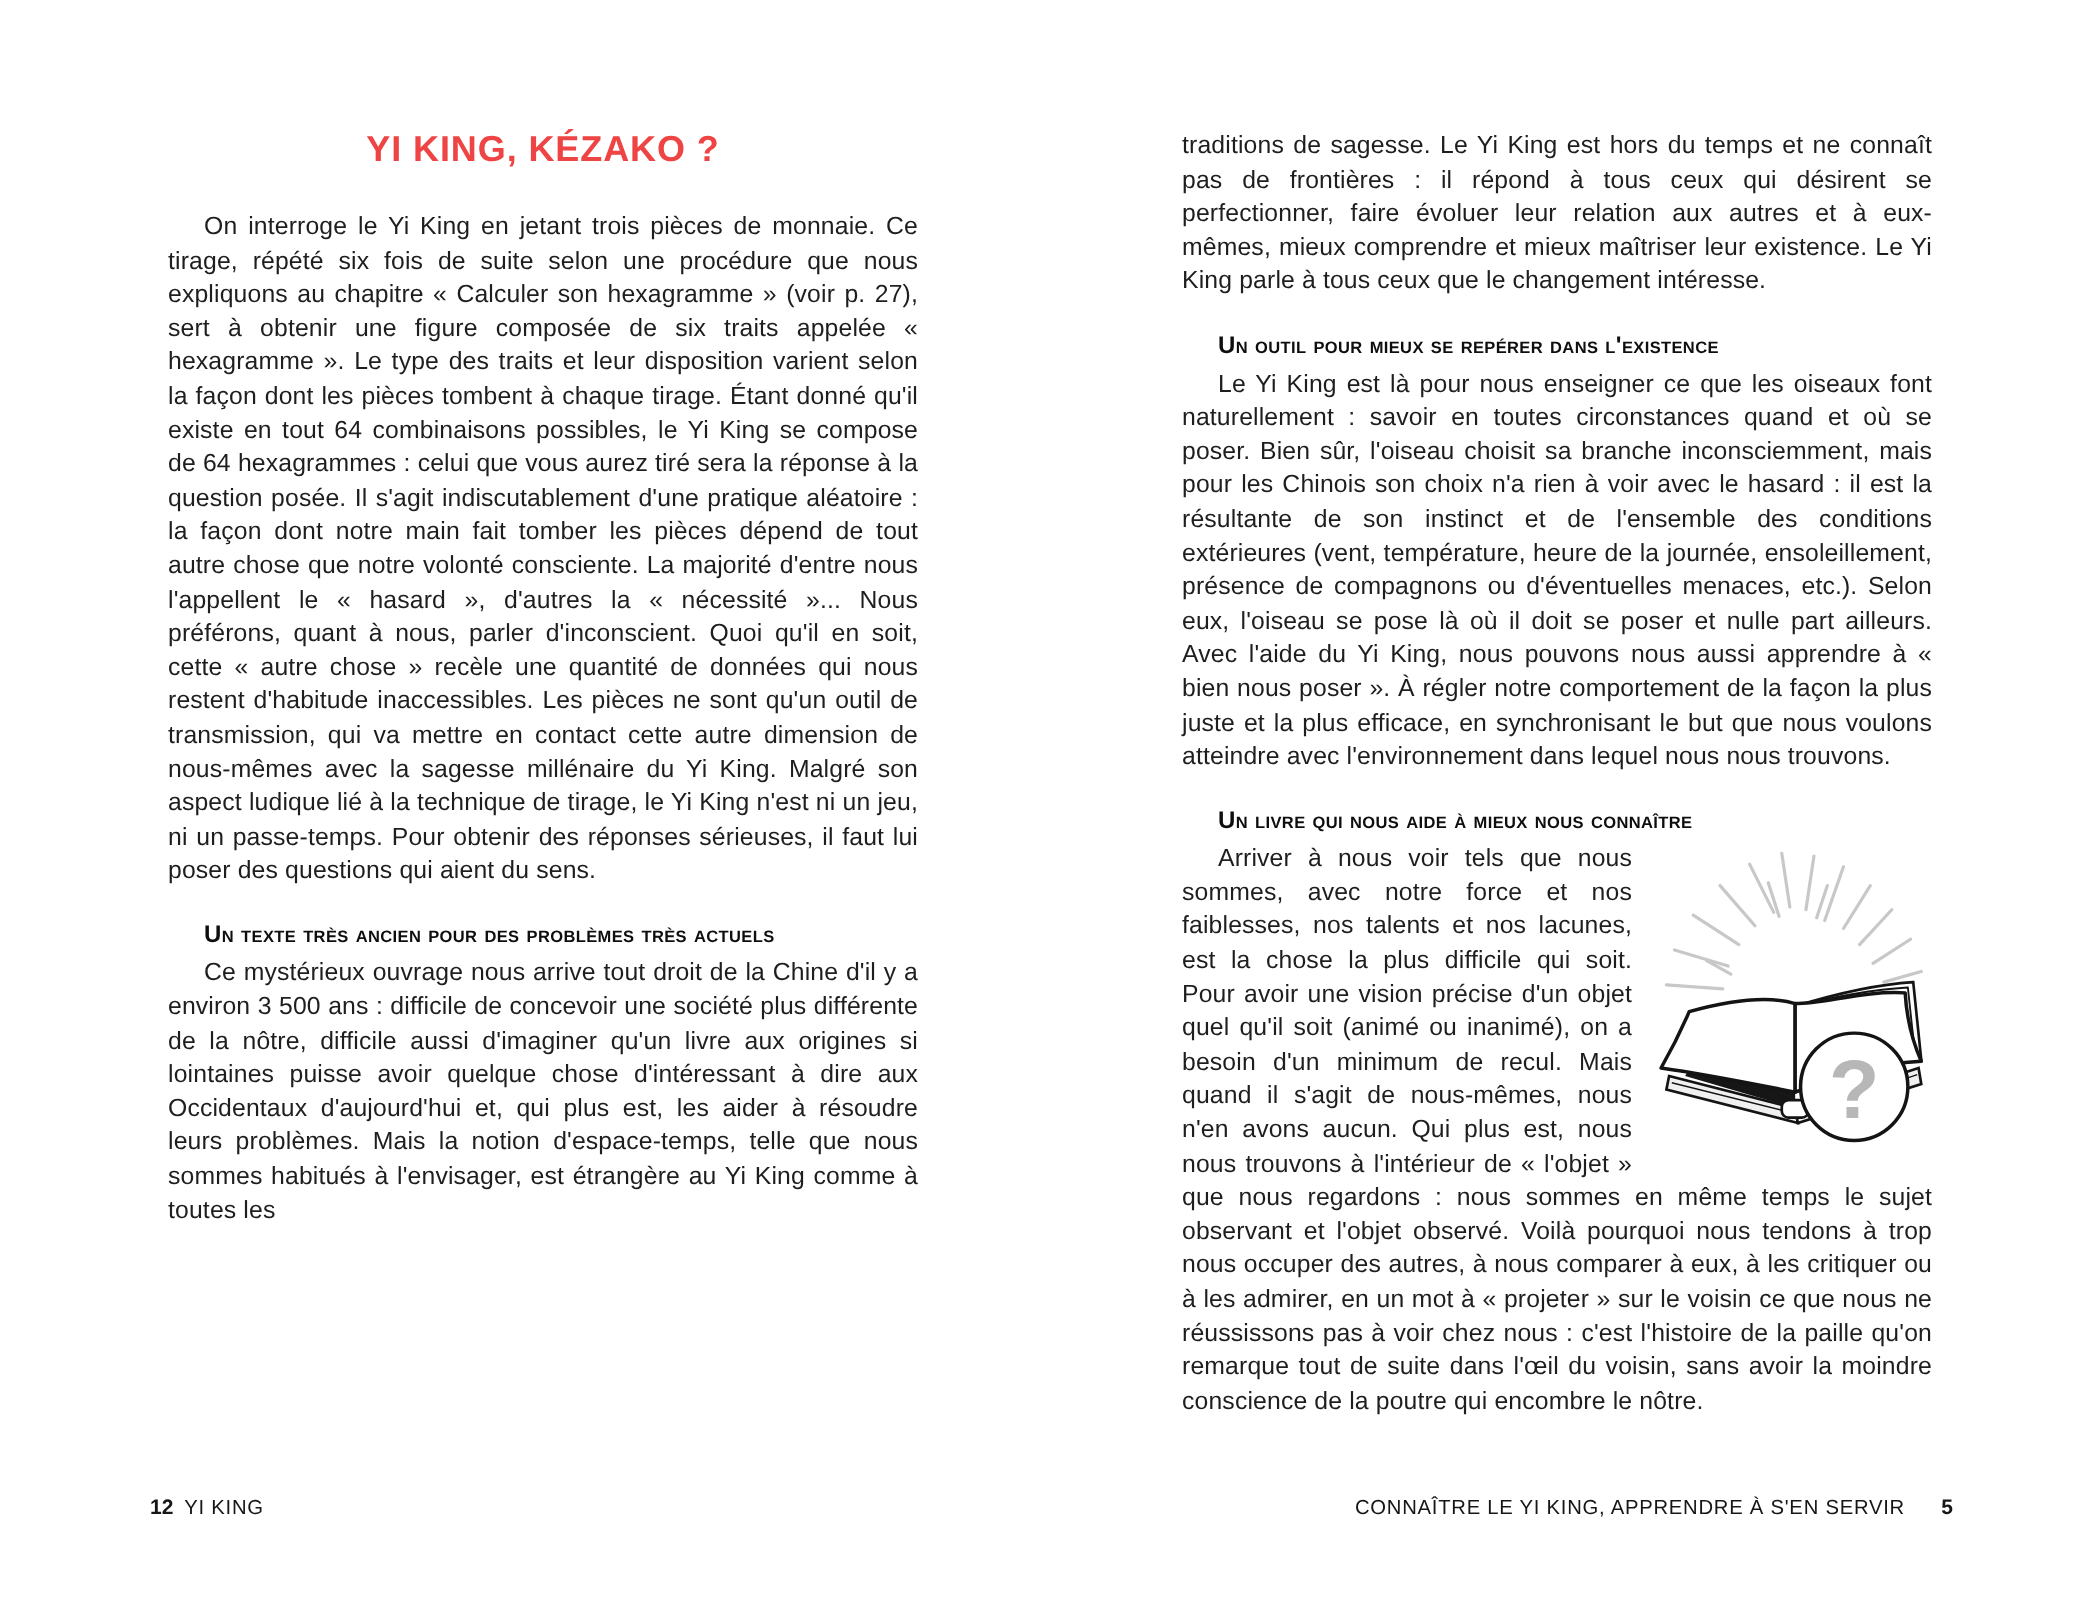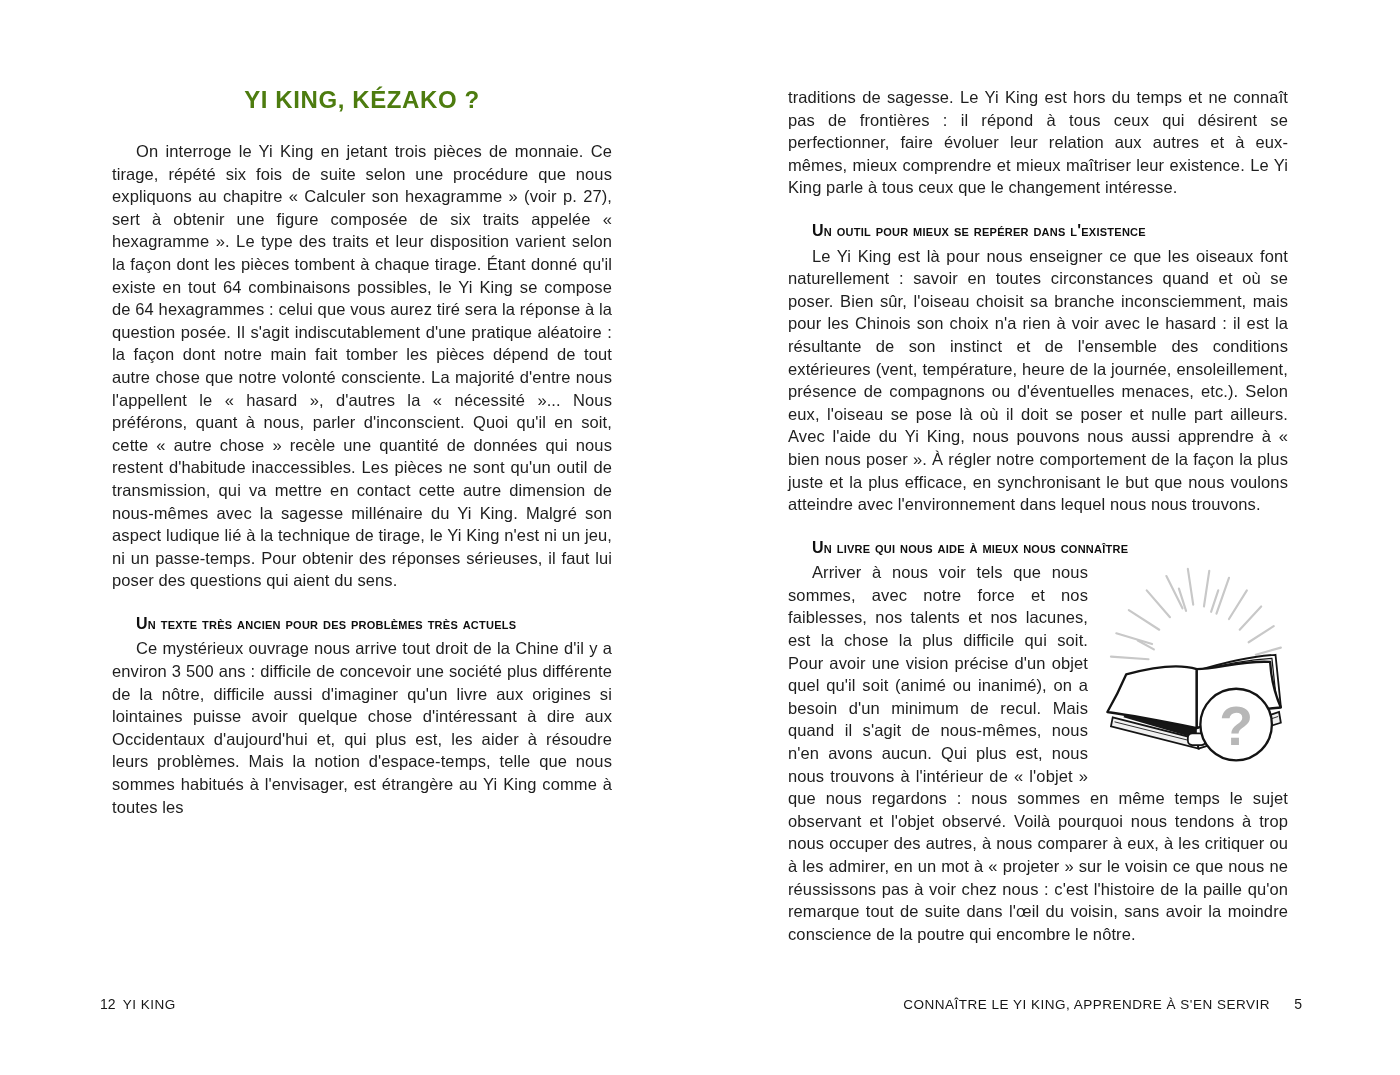--- a/index.html
+++ b/index.html
@@ -32,21 +32,21 @@
   }
   .col-left  { left: 112px; }
   .col-right { left: 788px; }
 
   h1.chapter-title {
     margin: 0 0 26px 0;
     text-align: center;
     font-size: 24px;
     font-weight: bold;
     letter-spacing: 0.6px;
-    color: #4d7c0f;
+    color: #ef4444;
     line-height: 28px;
   }
   h2.section-heading {
     margin: 21px 0 2px 0;
     font-size: 16px;
     line-height: 22.6px;
     font-weight: bold;
     font-variant: small-caps;
     letter-spacing: 0.25px;
     color: #0e0e0e;
@@ -68,21 +68,21 @@
   .footer {
     position: absolute;
     top: 996px;
     font-size: 13.5px;
     letter-spacing: 0.5px;
     color: #161616;
     white-space: nowrap;
   }
   .footer-left  { left: 100px; }
   .footer-right { right: 98px; text-align: right; }
-  .page-num { font-weight: normal; font-size: 14px; letter-spacing: 0; }
+  .page-num { font-weight: bold; font-size: 14px; letter-spacing: 0; }
   .footer-left .running-title  { margin-left: 3px; }
   .footer-right .running-title { margin-right: 20px; }
 </style>
 </head>
 <body>
 
 <div class="spread">
 
   <section class="col col-left">
     <h1 class="chapter-title">YI KING, KÉZAKO ?</h1>

